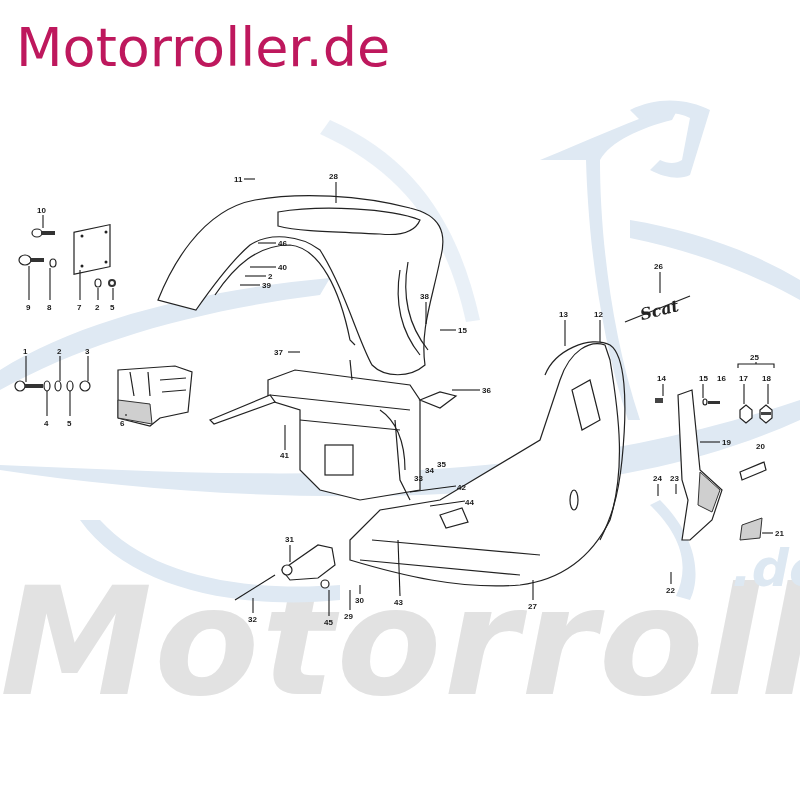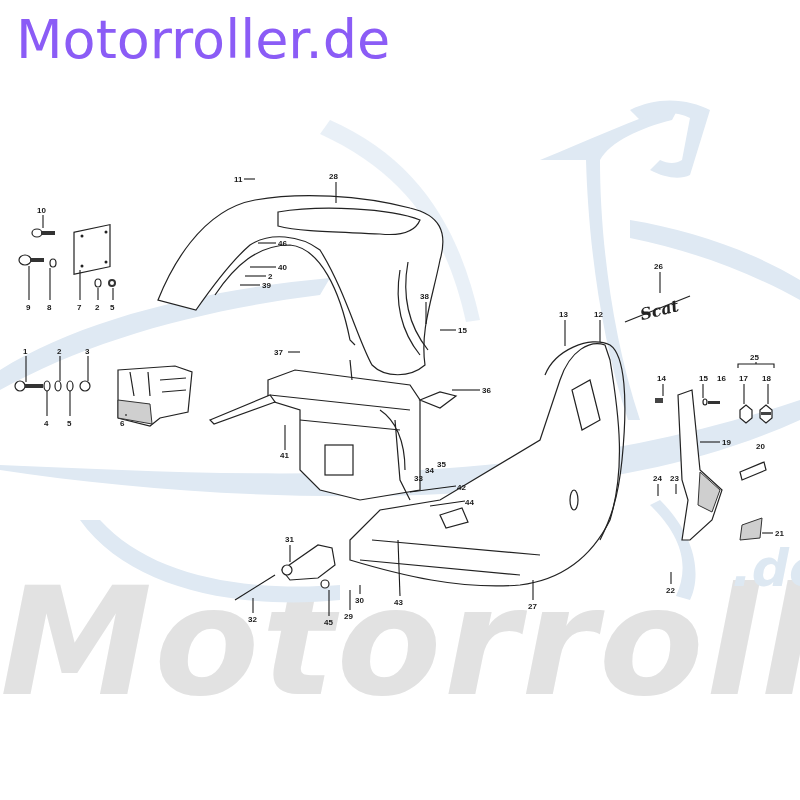--- a/index.html
+++ b/index.html
@@ -1,19 +1,19 @@
 <!DOCTYPE html>
 <html><head>
 <meta charset="utf-8">
 <style>
   html, body { margin: 0; padding: 0; background: #ffffff; }
   body { width: 800px; height: 800px; position: relative; overflow: hidden; font-family: "Liberation Sans", sans-serif; }
   .wm-top {
-    position: absolute; left: 16px; top: 8px;
-    font-family: "DejaVu Sans", sans-serif; font-size: 54px; color: #8b5cf6; letter-spacing: 0px;
+    position: absolute; left: 16px; top: 16px;
+    font-family: "DejaVu Sans", sans-serif; font-size: 54px; color: #be185d; letter-spacing: 0px;
   }
   .wm-bottom {
     position: absolute; left: 0px; top: 555px;
     font-family: "DejaVu Sans", sans-serif; font-weight: bold; font-style: italic;
     font-size: 150px; color: #e2e2e2; letter-spacing: 2px; transform: scaleX(1.02); transform-origin: left;
   }
   .wm-de {
     position: absolute; left: 732px; top: 538px;
     font-family: "DejaVu Sans", sans-serif; font-weight: bold; font-style: italic;
     font-size: 52px; color: #dde8f2;

